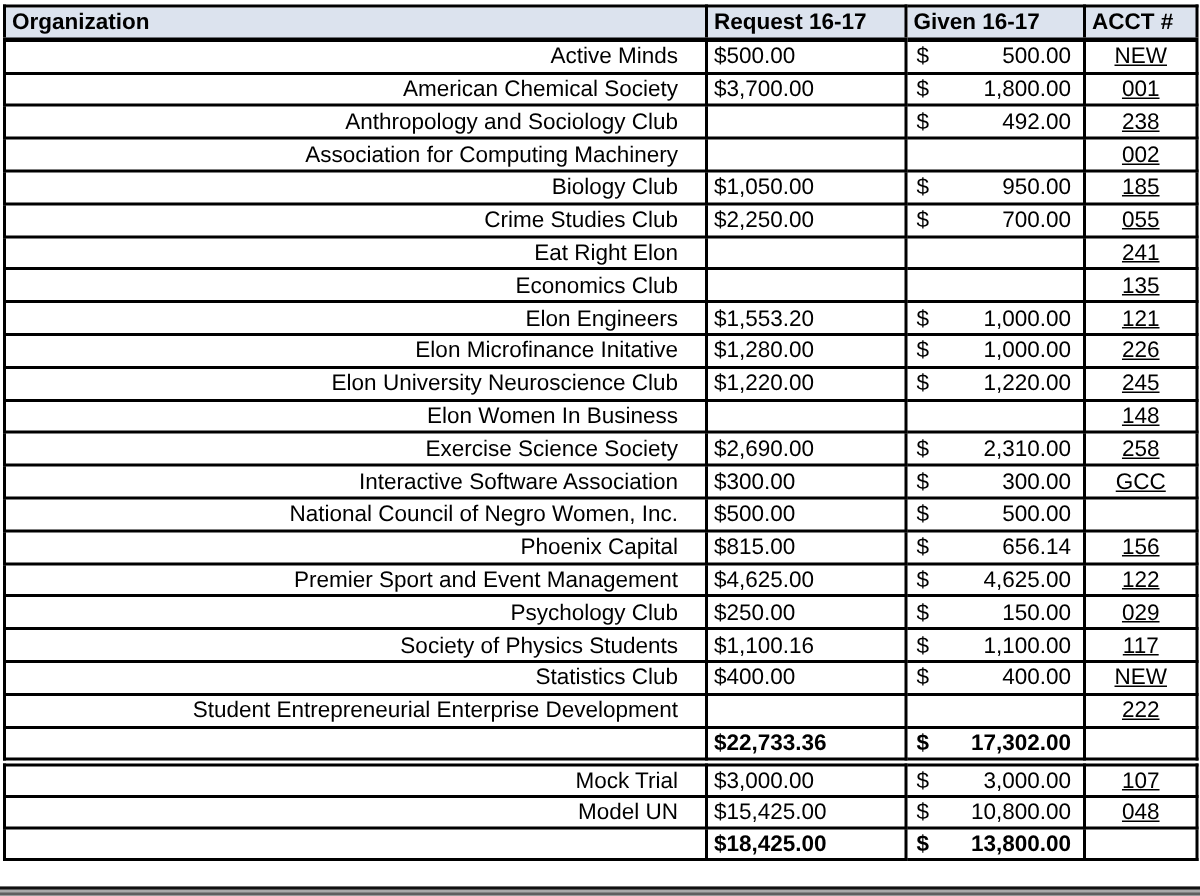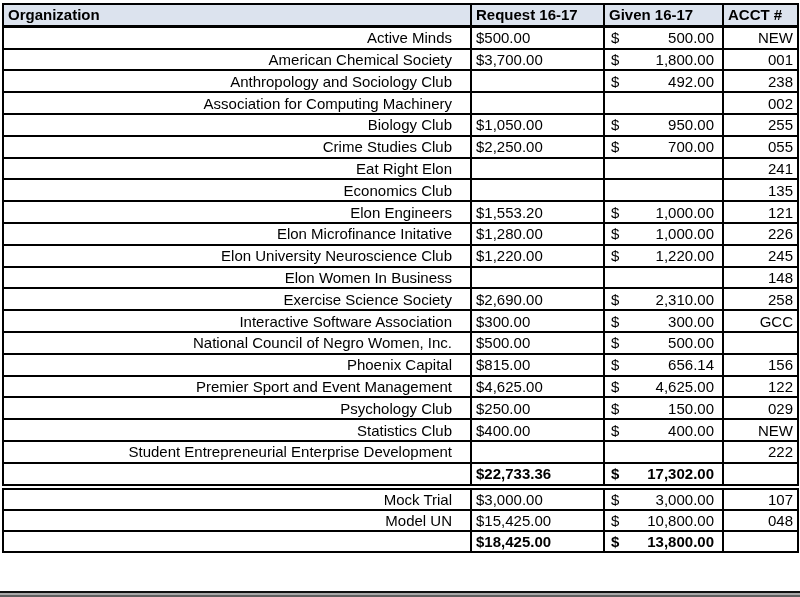--- a/index.html
+++ b/index.html
@@ -34,21 +34,21 @@
     color: #000000;
   }
   th {
     background: #dce3ee;
     text-align: left;
     font-weight: bold;
     border-bottom-width: 3px;
   }
   td.org  { text-align: right; padding-right: 18px; }
   td.req  { padding-right: 6px; }
-  td.acct { text-align: right;  padding-left: 4px; }
+  td.acct { text-align: center;  padding-left: 4px; text-decoration: underline; }
   td.given { padding: 0 8px 0 6px; }
   .given-flex {
     display: flex;
     justify-content: space-between;
     align-items: center;
     width: 100%;
   }
   tr.total td { font-weight: bold; }
   .section-gap { height: 2px; }
   .bottom-bar {
@@ -131,21 +131,21 @@
   </tr>
         <tr>
     <td class="org">Biology Club</td>
     <td class="req">$1,050.00</td>
     <td class="given">
       <div class="given-flex">
         <span>$</span>
         <span>950.00</span>
       </div>
     </td>
-    <td class="acct">255</td>
+    <td class="acct">185</td>
   </tr>
         <tr>
     <td class="org">Crime Studies Club</td>
     <td class="req">$2,250.00</td>
     <td class="given">
       <div class="given-flex">
         <span>$</span>
         <span>700.00</span>
       </div>
     </td>
@@ -275,20 +275,31 @@
         <tr>
     <td class="org">Psychology Club</td>
     <td class="req">$250.00</td>
     <td class="given">
       <div class="given-flex">
         <span>$</span>
         <span>150.00</span>
       </div>
     </td>
     <td class="acct">029</td>
+  </tr>
+        <tr>
+    <td class="org">Society of Physics Students</td>
+    <td class="req">$1,100.16</td>
+    <td class="given">
+      <div class="given-flex">
+        <span>$</span>
+        <span>1,100.00</span>
+      </div>
+    </td>
+    <td class="acct">117</td>
   </tr>
         <tr>
     <td class="org">Statistics Club</td>
     <td class="req">$400.00</td>
     <td class="given">
       <div class="given-flex">
         <span>$</span>
         <span>400.00</span>
       </div>
     </td>

